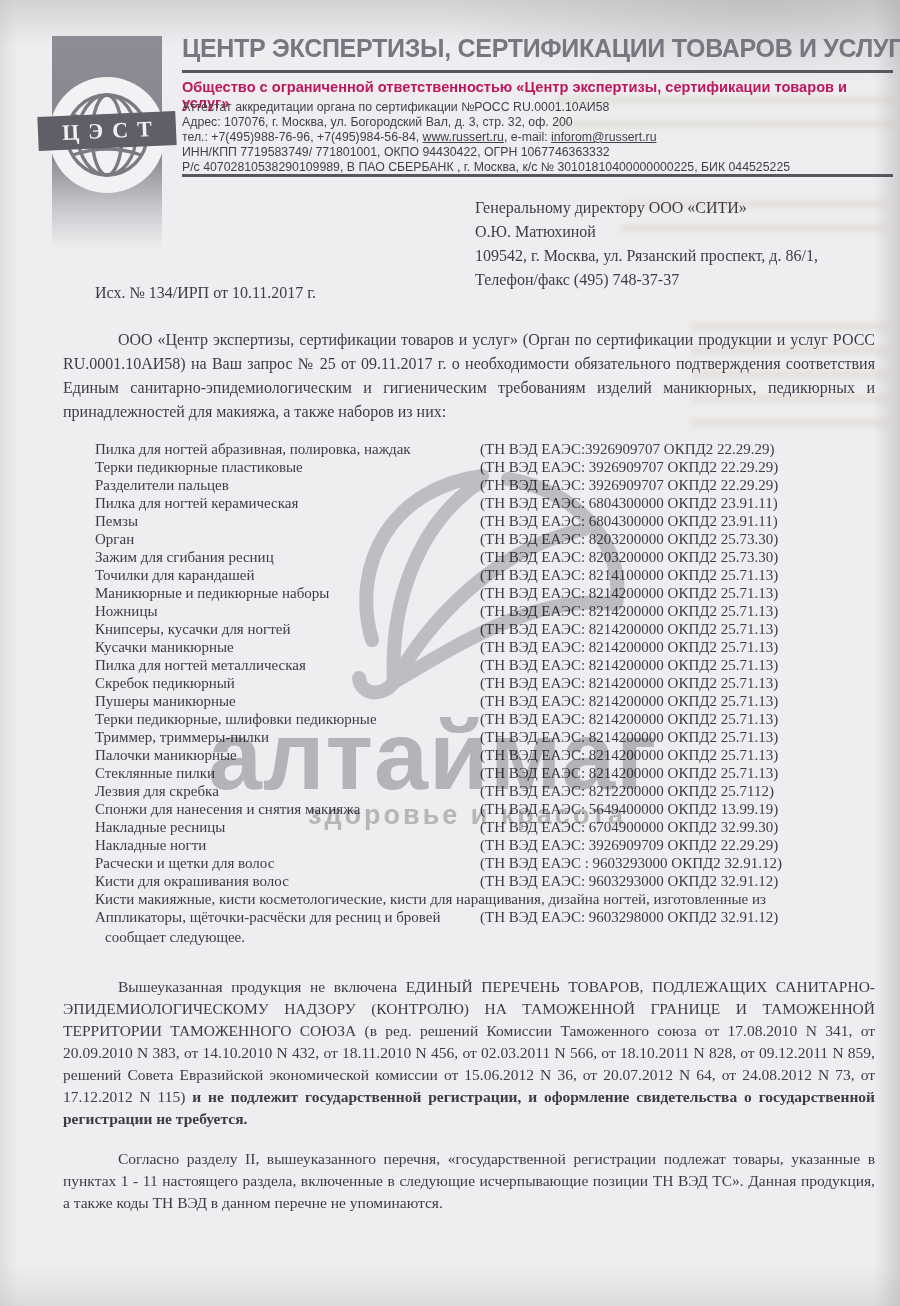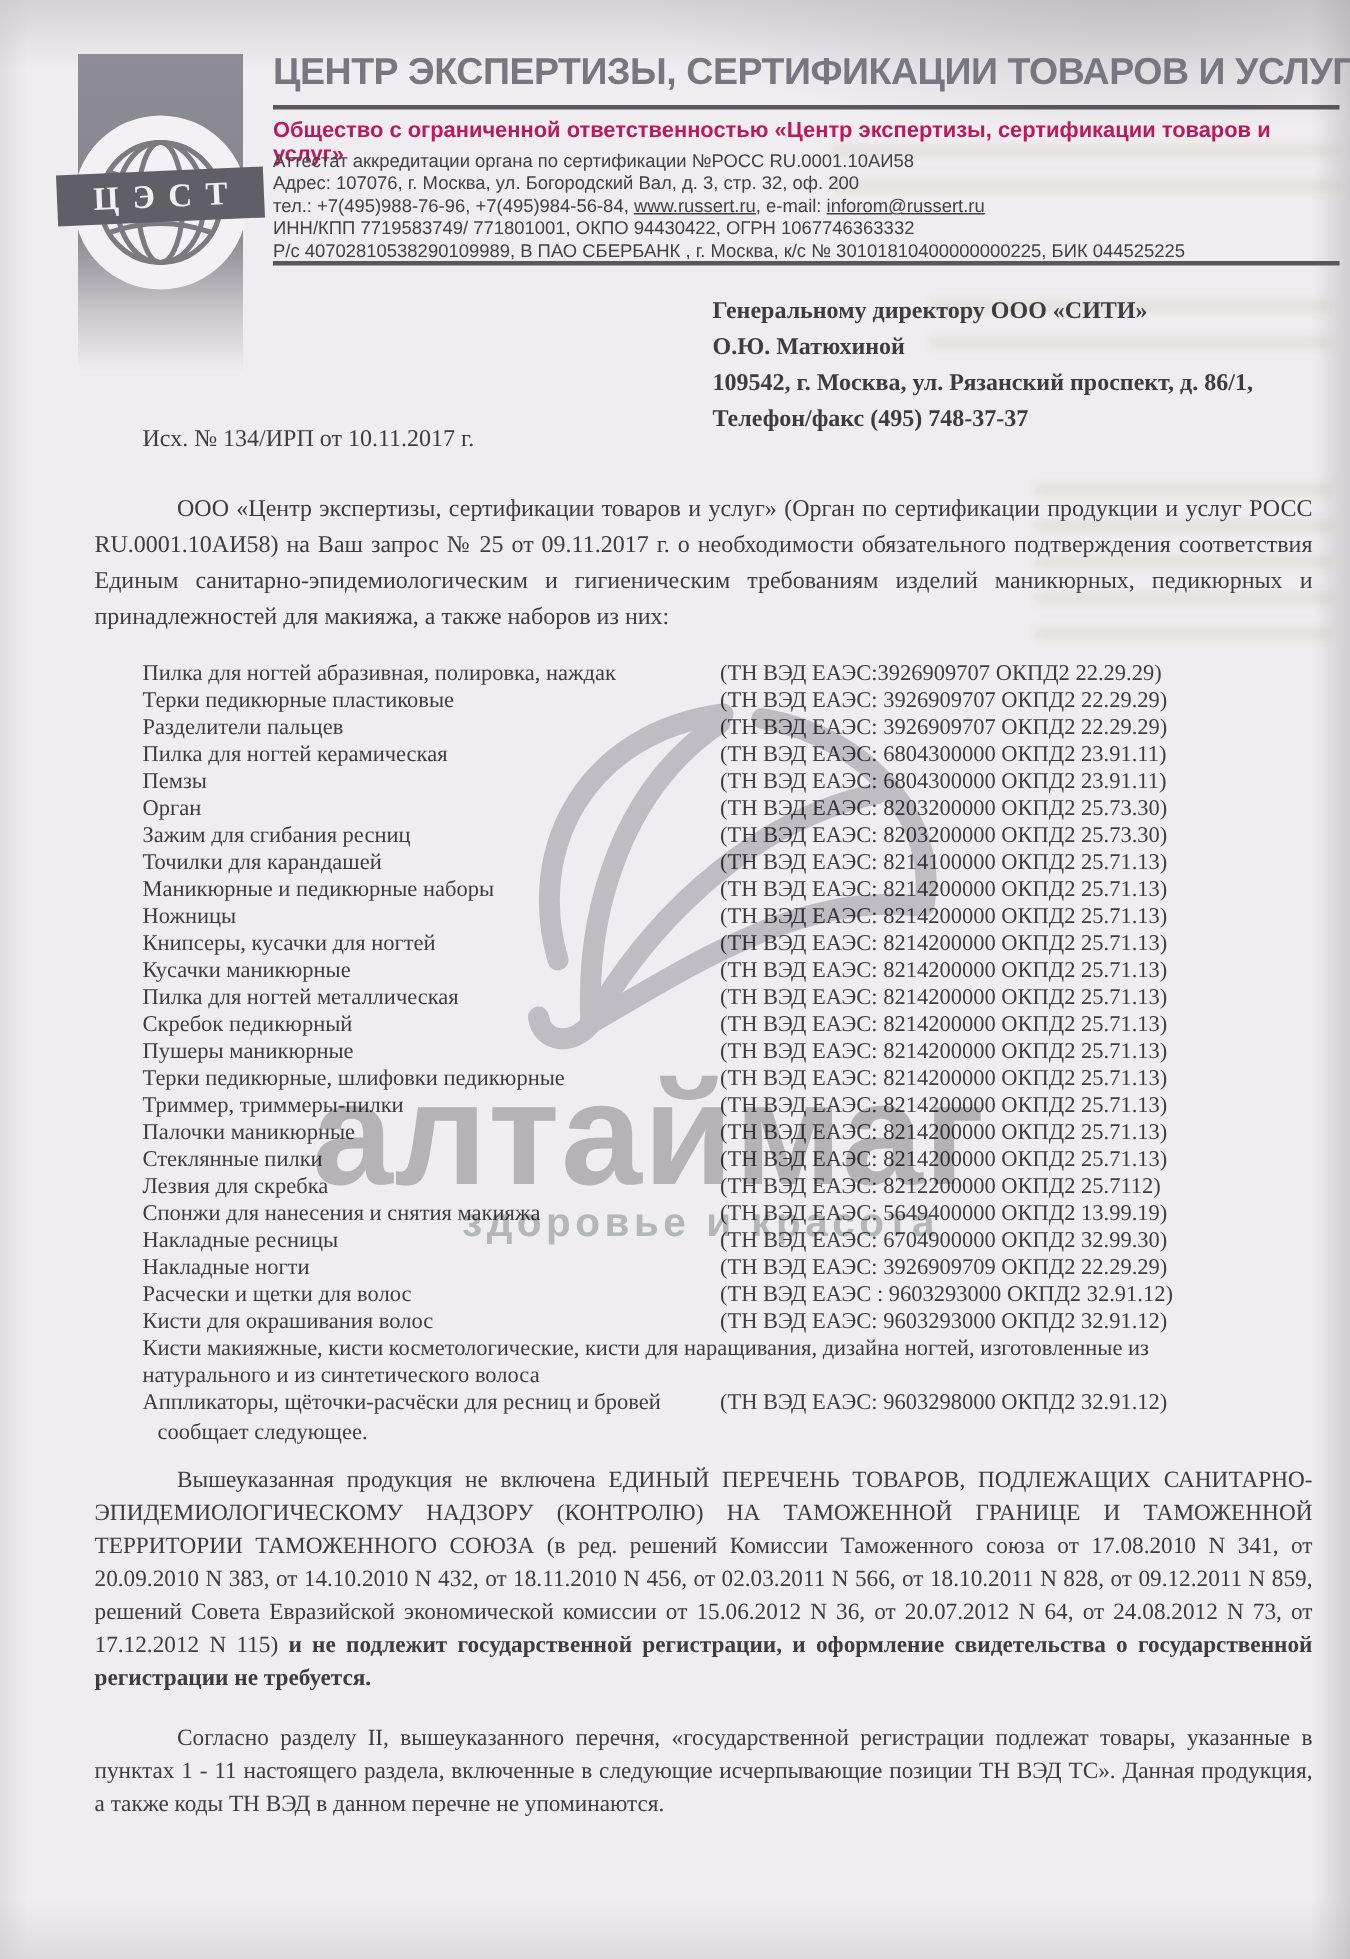--- a/index.html
+++ b/index.html
@@ -40,21 +40,21 @@
     color:#787680; letter-spacing:-0.3px; white-space:nowrap;}
   .rule{position:absolute; left:182px; width:711px; height:3px; background:#59565f;}
   .rule-1{top:70px;} .rule-2{top:174px; height:3px;}
   .company-line{position:absolute; left:182px; top:79px; width:715px;
     font-family:"Liberation Sans",sans-serif; font-size:14.6px; font-weight:bold; color:#be185d;}
   .header-details{position:absolute; left:182px; top:100px; width:715px;
     font-family:"Liberation Sans",sans-serif; font-size:12.3px; line-height:15px; color:#413f47;}
   .header-details .lnk{text-decoration:underline;}
 
   
-  .addressee{position:absolute; left:475px; top:196px; font-size:16px; line-height:24px;font-weight:bold;}
+  .addressee{position:absolute; left:475px; top:196px; font-size:16px; line-height:24px;}
   .ref-line{position:absolute; left:95px; top:284px; font-size:16px;}
 
   
   .intro{position:absolute; left:63px; top:328px; width:812px;
     font-size:16px; line-height:24px; text-align:justify; text-indent:55px;}
 
   
   .plist{position:absolute; left:95px; top:440px; width:782px; font-size:15px; line-height:18px;}
   .prow{display:flex;}
   .pname{width:385px; flex:0 0 385px;}
@@ -231,21 +231,20 @@
           <span class="pname">Расчески и щетки для волос</span>
           <span class="pcode">(ТН ВЭД ЕАЭС : 9603293000 ОКПД2 32.91.12)</span>
         </div>
         <div class="prow">
           <span class="pname">Кисти для окрашивания волос</span>
           <span class="pcode">(ТН ВЭД ЕАЭС: 9603293000 ОКПД2 32.91.12)</span>
         </div>
       </div>
     <div class="pmulti-l1">Кисти макияжные, кисти косметологические, кисти для наращивания, дизайна ногтей, изготовленные из</div>
     <div class="prow">
-      <span class="pname">натурального и из синтетического волоса</span>
     </div>
     <div class="prow">
       <span class="pname">Аппликаторы, щёточки-расчёски для ресниц и бровей</span>
       <span class="pcode">(ТН ВЭД ЕАЭС: 9603298000 ОКПД2 32.91.12)</span>
     </div>
     <div class="closing">сообщает следующее.</div>
   </div>
 
   <div class="paras">
     <p><span>Вышеуказанная продукция не включена </span><span>ЕДИНЫЙ ПЕРЕЧЕНЬ ТОВАРОВ, ПОДЛЕЖАЩИХ САНИТАРНО-ЭПИДЕМИОЛОГИЧЕСКОМУ НАДЗОРУ (КОНТРОЛЮ) НА ТАМОЖЕННОЙ ГРАНИЦЕ И ТАМОЖЕННОЙ ТЕРРИТОРИИ ТАМОЖЕННОГО СОЮЗА</span><span> (в ред. решений Комиссии Таможенного союза от 17.08.2010 N 341, от 20.09.2010 N 383, от 14.10.2010 N 432, от 18.11.2010 N 456, от 02.03.2011 N 566, от 18.10.2011 N 828, от 09.12.2011 N 859, решений Совета Евразийской экономической комиссии от 15.06.2012 N 36, от 20.07.2012 N 64, от 24.08.2012 N 73, от 17.12.2012 N 115) </span><span class="bold">и не подлежит государственной регистрации, и оформление свидетельства о государственной регистрации не требуется.</span></p>

